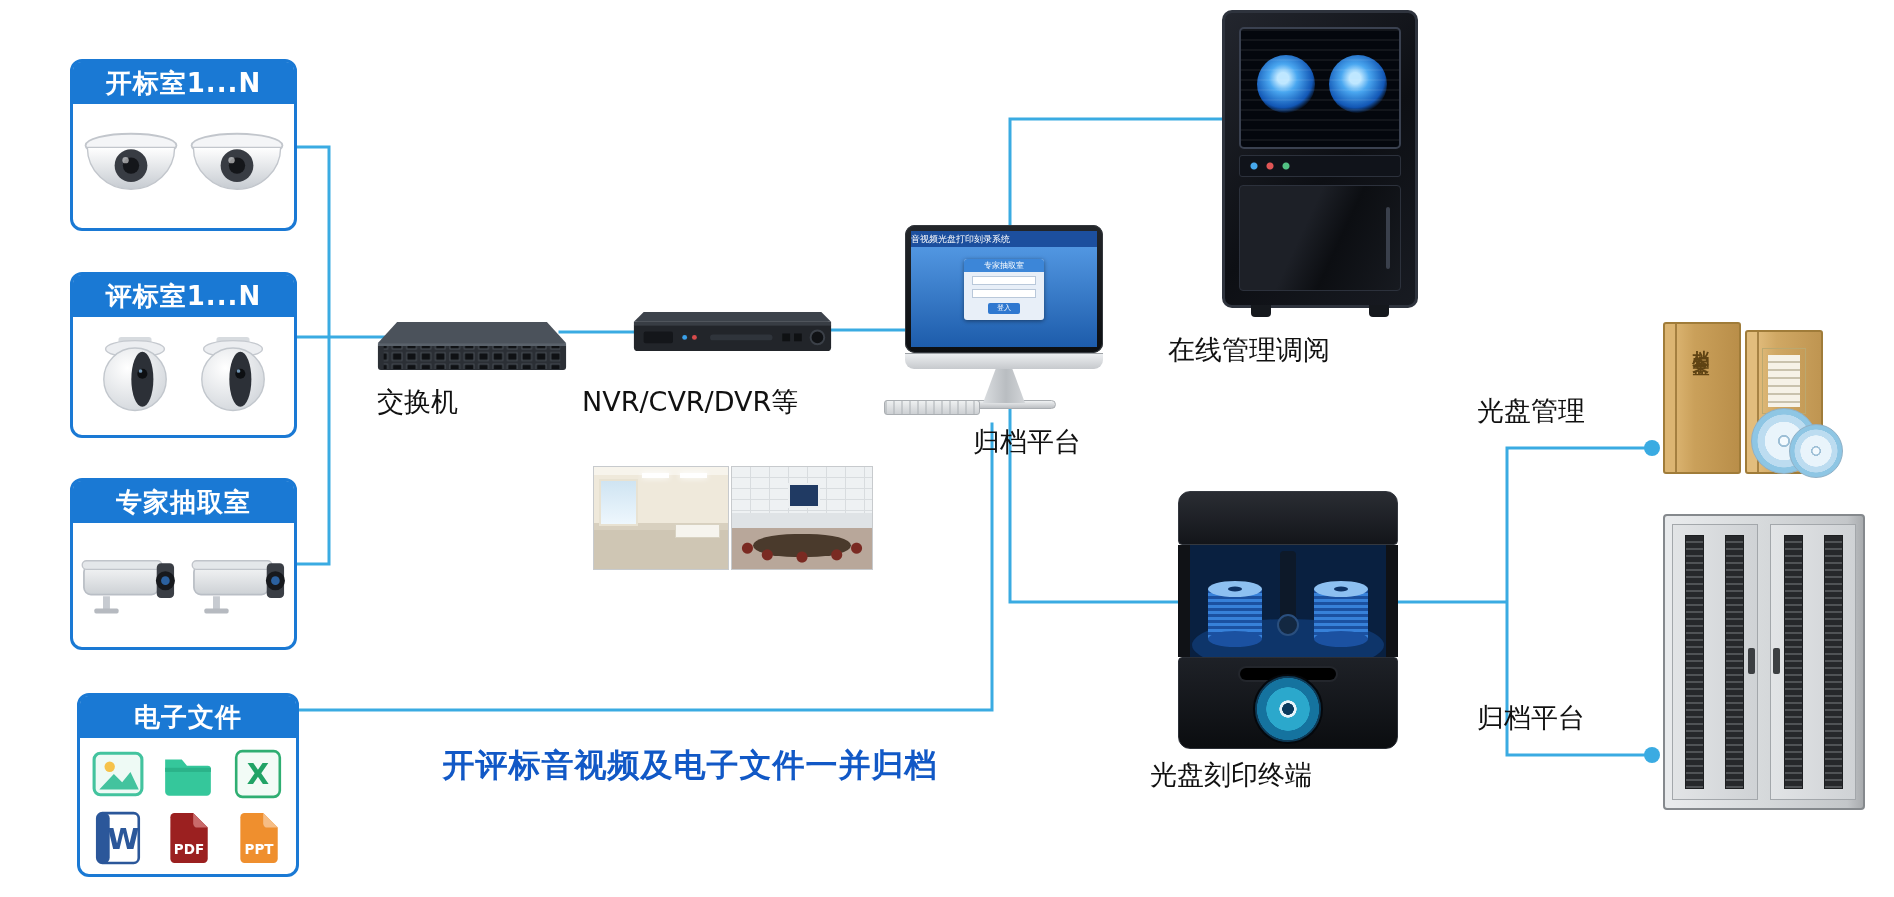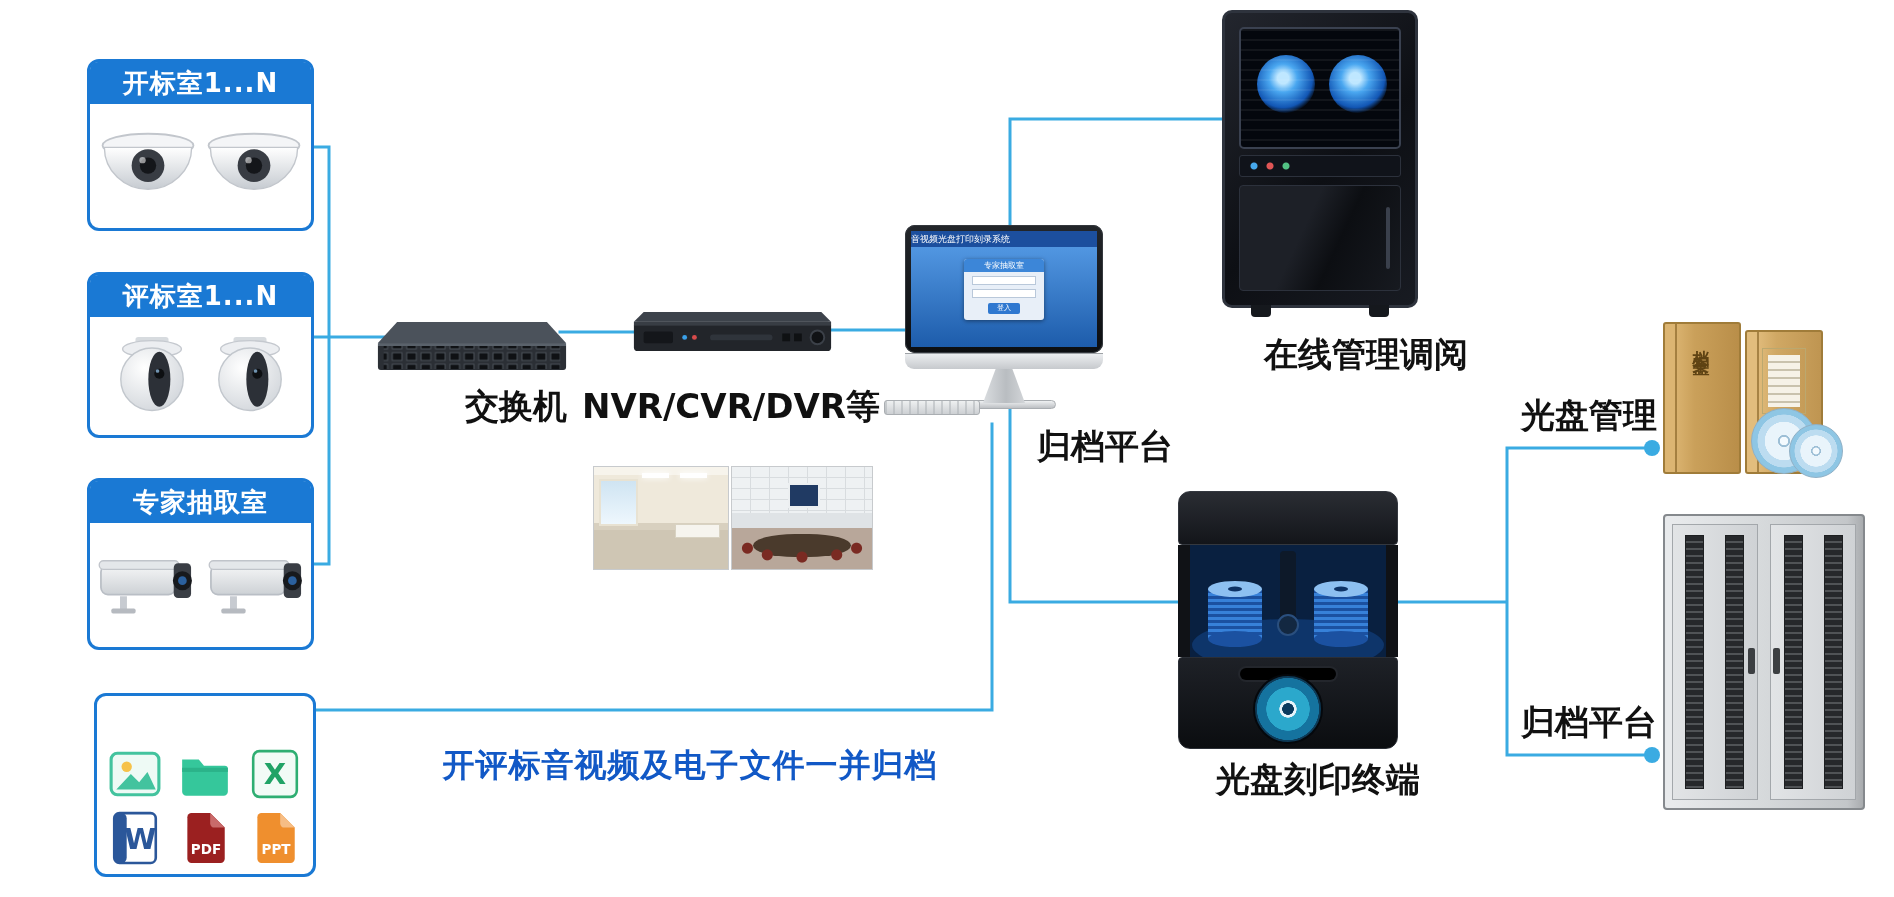--- a/index.html
+++ b/index.html
@@ -10,33 +10,33 @@
   }
   html,body{margin:0;padding:0;background:#fff;}
   .canvas{position:relative;width:1894px;height:897px;background:#ffffff;overflow:hidden;
           font-family:"DejaVu Sans","Liberation Sans",sans-serif;}
   .wires{position:absolute;left:0;top:0;z-index:0;}
   .wire{fill:none;stroke:var(--wire);stroke-width:3;stroke-linecap:square;}
   .wire-dot{fill:var(--wire);}
 
   
   .gbox{position:absolute;background:#fff;border:3px solid var(--accent);border-radius:12px;
-        box-sizing:border-box;z-index:1;margin-left:17px;}
+        box-sizing:border-box;z-index:1;}
   .ghead{height:42px;background:var(--accent);border-radius:8px 8px 0 0;color:#fff;
          font-size:26px;font-weight:bold;display:flex;align-items:center;justify-content:center;
          letter-spacing:1px;}
   .gbody{position:absolute;left:0;right:0;top:42px;bottom:0;display:flex;align-items:center;
          justify-content:center;gap:6px;}
   .fgrid{display:grid;grid-template-columns:repeat(3,54px);grid-auto-rows:54px;gap:10px 16px;
          align-content:center;justify-content:center;}
   .fgrid svg{display:block;}
 
   
-  .dlabel{position:absolute;z-index:2;font-size:34px;font-weight:bold;color:var(--label);
-          text-align:right;white-space:nowrap;}
+  .dlabel{position:absolute;z-index:2;font-size:27px;font-weight:normal;color:var(--label);
+          text-align:left;white-space:nowrap;}
   .note{position:absolute;z-index:2;font-size:32px;font-weight:bold;color:var(--note);
         text-align:center;white-space:nowrap;letter-spacing:1px;}
   .node{position:absolute;z-index:1;}
 
   
   .imac{position:absolute;width:198px;z-index:1;}
   .screenb{height:128px;background:linear-gradient(180deg,#23262a,#0c0e11);border-radius:10px;
            padding:6px;box-sizing:border-box;box-shadow:0 0 0 1px #34383d inset;}
   .scr{height:100%;background:linear-gradient(180deg,#5aa0ea,#1d5cab);position:relative;overflow:hidden;}
   .scr-bar{height:16px;background:#1c4f9e;color:#fff;font-size:9px;line-height:16px;
@@ -253,20 +253,21 @@
         <rect x="8" y="16" width="86" height="34" rx="8" fill="url(#gMetal)" stroke="#b9bec5" stroke-width="2"></rect>
         <rect x="6" y="11" width="92" height="10" rx="5" fill="#e4e7ea" stroke="#c0c4ca" stroke-width="1.5"></rect>
         <rect x="92" y="14" width="20" height="40" rx="5" fill="#3a3e45"></rect>
         <circle cx="102" cy="34" r="11" fill="#17191d"></circle>
           <circle cx="102" cy="34" r="5" fill="#2f6db5" opacity="0.85"></circle>
       </svg>
     </div>
   </div>
 
   <div class="gbox" style="left:77px;top:693px;width:222px;height:184px">
+    <div class="ghead">电子文件</div>
     <div class="gbody fgrid">
       <svg viewBox="0 0 52 52" width="54" height="54">
         <rect x="3" y="6" width="46" height="40" rx="6" fill="#eefaf5" stroke="#43c39e" stroke-width="3"></rect>
         <circle cx="18" cy="19" r="5" fill="#f6c24a"></circle>
         <path d="M8 41 L22 26 L30 34 L38 24 L46 41 Z" fill="#43c39e"></path>
       </svg>
       <svg viewBox="0 0 52 52" width="54" height="54">
         <path d="M4 12 h16 l5 6 h20 a3 3 0 0 1 3 3 v22 a4 4 0 0 1 -4 4 H8 a4 4 0 0 1 -4 -4 Z" fill="#35c79b"></path>
         <rect x="4" y="20" width="44" height="4" fill="#2bb389"></rect>
       </svg>

